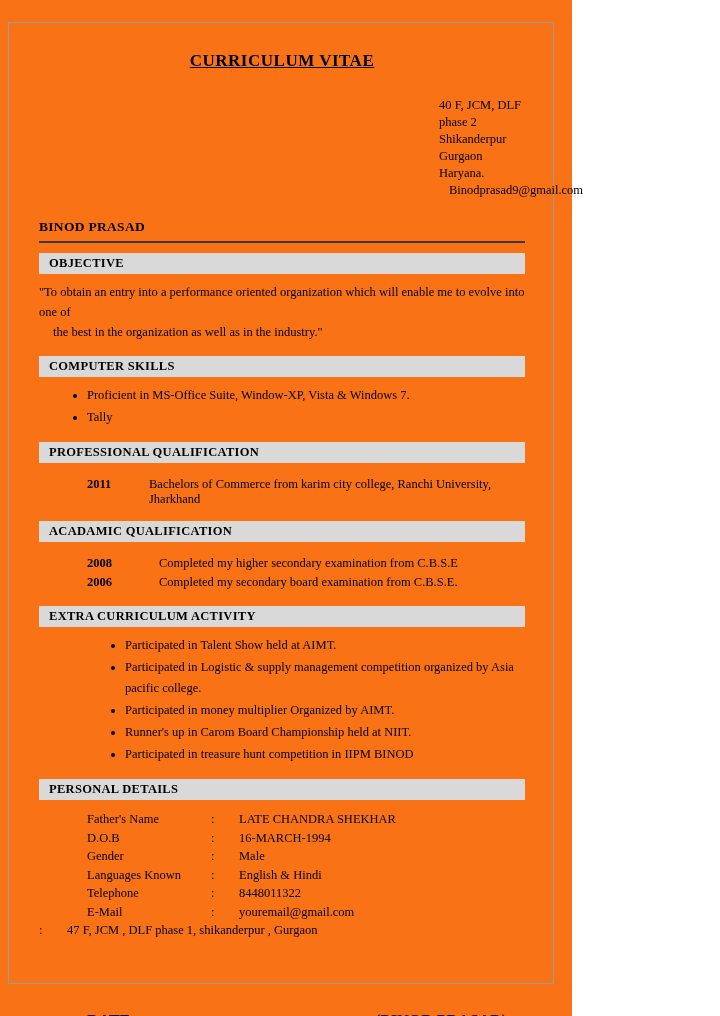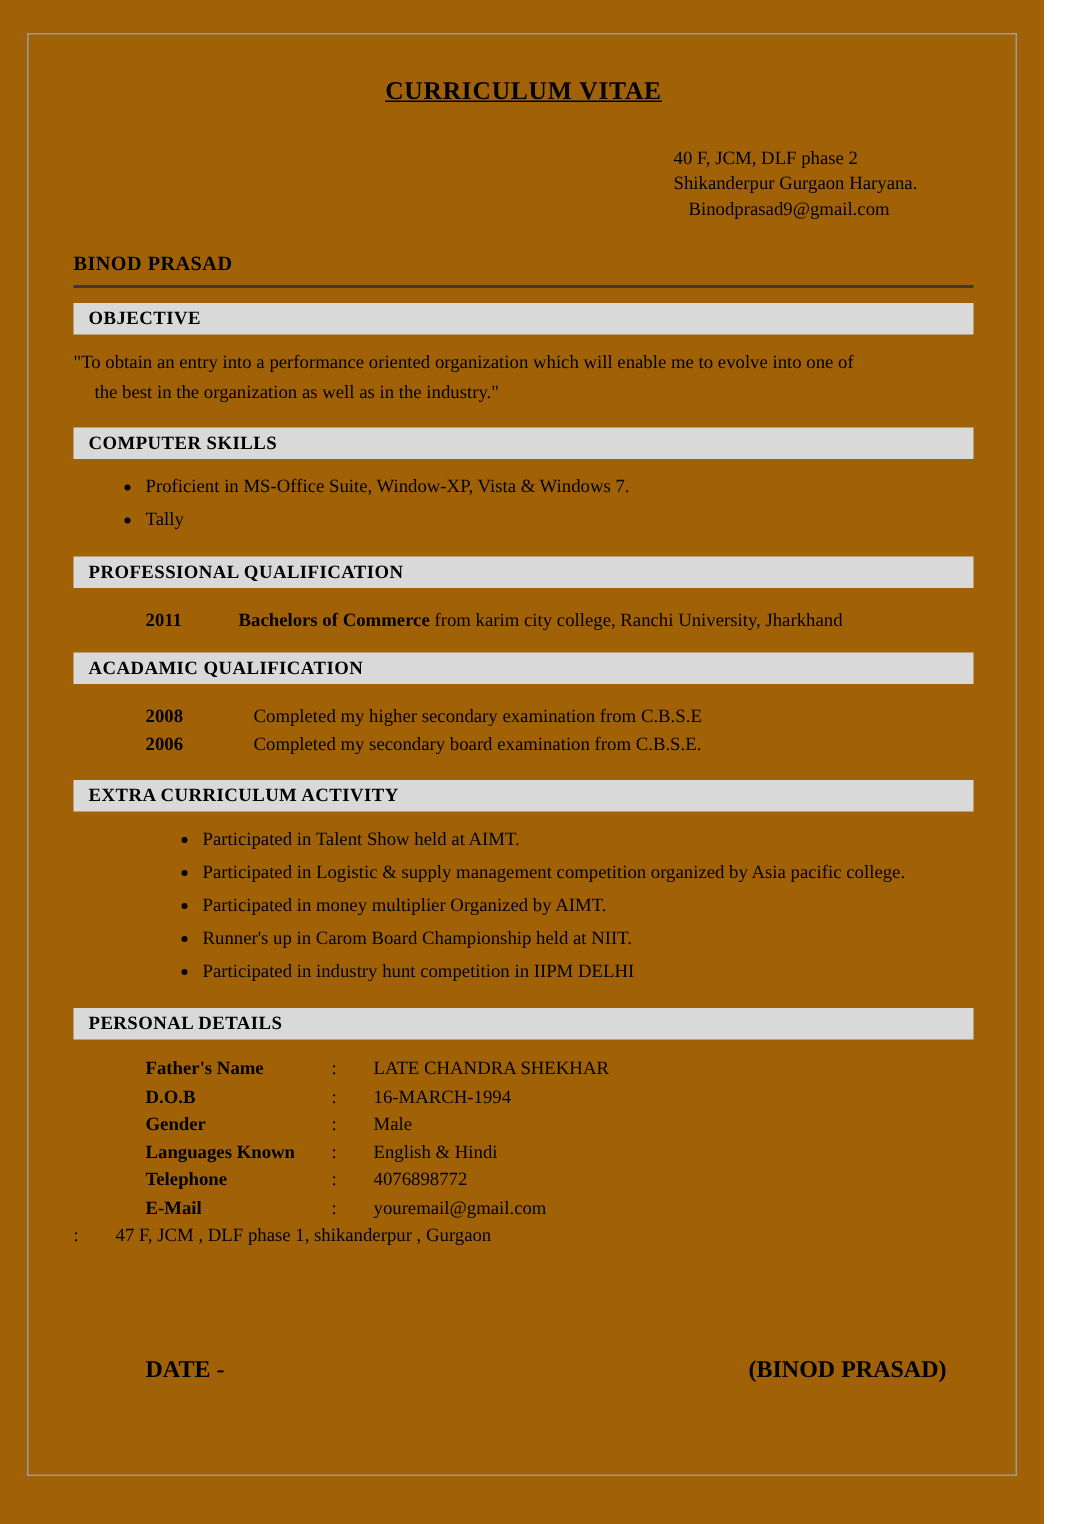--- a/index.html
+++ b/index.html
@@ -9,25 +9,25 @@
   }
   body {
     width: 720px;
     height: 1016px;
     font-family: "Liberation Serif", serif;
     color: #000000;
     overflow: hidden;
   }
   .page {
     position: relative;
-    width: 696px;
+    width: 572px;
     height: 1016px;
-    background: #a16207;
-    box-sizing: border-box;
-    padding: 22px 18px 18px 18px;
+    background: #f97316;
+    box-sizing: border-box;
+    padding: 22px 18px 18px 8px;
   }
   .sheet {
     border: 1px solid #9b9b9b;
     width: 100%;
     height: 962px;
     box-sizing: border-box;
     padding: 22px 28px 14px 30px;
     position: relative;
   }
   .doc-title {
@@ -87,21 +87,21 @@
     font-size: 12.5px;
     margin-top: 14px;
   }
   .qual-row .year {
     width: 110px;
     padding-left: 48px;
     box-sizing: border-box;
     font-weight: bold;
   }
   .qual-row .detail { flex: 1; }
-  .qual-row .detail b { font-weight: bold; text-align: center; }
+  .qual-row .detail b { font-weight: normal; text-align: center; }
   .acad-table {
     margin-top: 12px;
     font-size: 12.5px;
     line-height: 19px;
   }
   .acad-row { display: flex; }
   .acad-row .year {
     width: 120px;
     padding-left: 48px;
     box-sizing: border-box;
@@ -111,21 +111,21 @@
   .personal {
     margin-top: 10px;
     font-size: 12.5px;
     line-height: 18.5px;
   }
   .p-row { display: flex; }
   .p-row .label {
     width: 172px;
     padding-left: 48px;
     box-sizing: border-box;
-    font-weight: bold;
+    font-weight: normal;
   }
   .p-row .colon { width: 28px; }
   .p-row .value { flex: 1; }
   .footer-row {
     display: flex;
     justify-content: space-between;
     margin-top: 72px;
     font-size: 16px;
     font-weight: bold;
     padding: 0 18px 0 48px;
@@ -177,21 +177,21 @@
         <div class="desc">Completed my secondary board examination from C.B.S.E.</div>
       </div>
     </div>
 
     <div class="section-bar">EXTRA CURRICULUM ACTIVITY</div>
     <ul class="bullets deep">
       <li>Participated in Talent Show held at AIMT.</li>
       <li>Participated in Logistic &amp; supply management competition organized by Asia pacific college.</li>
       <li>Participated in money multiplier Organized by AIMT.</li>
       <li>Runner's up in Carom Board Championship held at NIIT.</li>
-      <li>Participated in industry hunt competition in IIPM DELHI</li>
+      <li>Participated in treasure hunt competition in IIPM BINOD</li>
     </ul>
 
     <div class="section-bar">PERSONAL DETAILS</div>
     <div class="personal">
       <div class="p-row">
         <div class="label">Father's Name</div>
         <div class="colon">:</div>
         <div class="value">LATE CHANDRA SHEKHAR</div>
       </div>
       <div class="p-row">
@@ -205,21 +205,21 @@
         <div class="value">Male</div>
       </div>
       <div class="p-row">
         <div class="label">Languages Known</div>
         <div class="colon">:</div>
         <div class="value">English &amp; Hindi</div>
       </div>
       <div class="p-row">
         <div class="label">Telephone</div>
         <div class="colon">:</div>
-        <div class="value">4076898772</div>
+        <div class="value">8448011322</div>
       </div>
       <div class="p-row">
         <div class="label">E-Mail</div>
         <div class="colon">:</div>
         <div class="value">youremail@gmail.com</div>
       </div>
       <div class="p-row">
         <div class="colon">:</div>
         <div class="value">47 F, JCM , DLF phase 1, shikanderpur , Gurgaon</div>
       </div>

